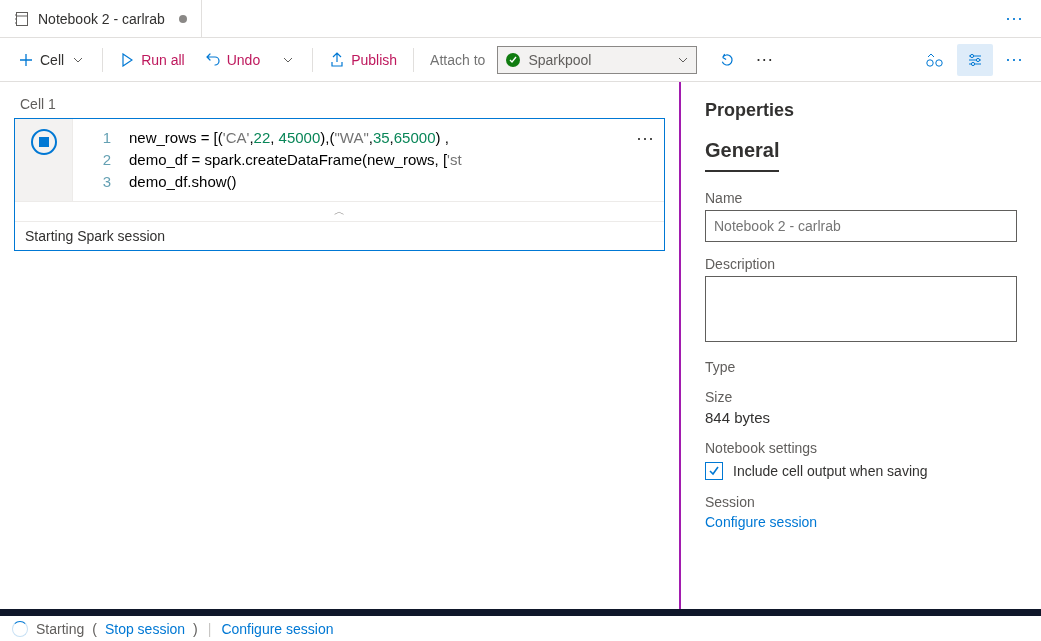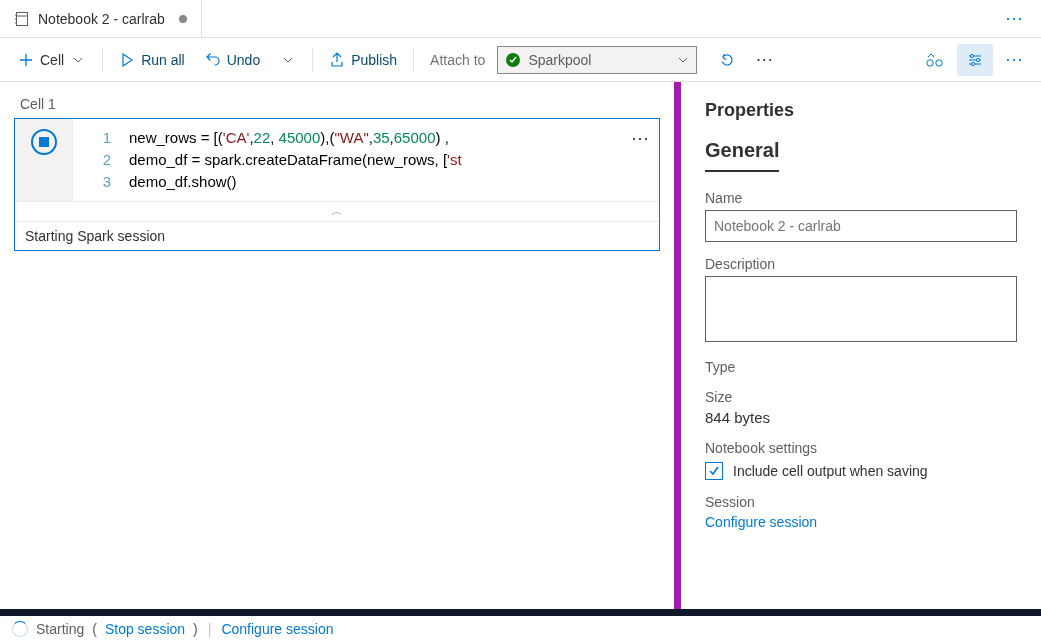--- a/index.html
+++ b/index.html
@@ -9,50 +9,50 @@
 .tabbar { height: 38px; border-bottom: 1px solid #e1dfdd; display: flex; align-items: stretch; }
 .tab { display: flex; align-items: center; gap: 8px; padding: 0 14px; border-right: 1px solid #e1dfdd; background: #fff; position: relative; }
 .tab .icon { width: 16px; height: 16px; display:flex; align-items:center; justify-content:center; }
 .tab .title { font-size: 14px; }
 .dirty-dot { width: 8px; height: 8px; border-radius: 50%; background: #8a8886; margin-left: 6px; }
 .tabbar-actions { margin-left: auto; display: flex; align-items: center; padding-right: 10px; }
 .dots { color: #0078d4; font-size: 18px; padding: 0 8px; cursor: pointer; }
 
 
 .toolbar { height: 44px; display: flex; align-items: center; padding: 0 10px; border-bottom: 1px solid #e1dfdd; gap: 4px; }
-.tbtn { display: flex; align-items: center; gap: 6px; padding: 4px 8px; color: #0c4a6e; cursor: pointer; border-radius: 2px; }
+.tbtn { display: flex; align-items: center; gap: 6px; padding: 4px 8px; color: #be185d; cursor: pointer; border-radius: 2px; }
 .tbtn .lbl { font-size: 14px; }
 .sep { width: 1px; height: 24px; background: #e1dfdd; margin: 0 4px; }
 .blue { color: #0078d4; }
 .iconbox { width:16px; height:16px; display:flex; align-items:center; justify-content:center; }
 
 .attachwrap { display:flex; align-items:center; gap:12px; margin-left: 8px; }
 .attach-label { color: #737373; }
 .sparkpool { display:flex; align-items:center; gap:8px; height: 28px; min-width: 200px; border:1px solid #8a8886; padding: 0 8px; background:#f3f2f1; color:#605e5c; }
 .sparkpool .ok { width:14px; height:14px; border-radius:50%; background:#107c10; display:flex; align-items:center; justify-content:center;}
 .sparkpool .chev { margin-left:auto; }
 
 .right-actions { margin-left: auto; display:flex; align-items:center; gap:4px; }
 .ico-btn { width:36px; height:32px; display:flex; align-items:center; justify-content:center; cursor:pointer; border-radius:2px;}
 .ico-btn.active { background:#deecf9; }
 
 
 .main { display:flex; height: calc(641px - 38px - 44px - 32px); }
-.editor { flex:1; padding: 12px 14px 0 14px; overflow:hidden; border-right:7px solid #a21caf; }
+.editor { flex:1; padding: 12px 14px 0 14px; overflow:hidden; border-right:2px solid #a21caf; }
 .cell-label { color:#605e5c; font-size:14px; margin: 2px 0 6px 6px; }
 .cell { border:1px solid #0078d4; position:relative; }
 .cell-top { display:flex; }
 .gutter { width: 58px; background:#f3f2f1; display:flex; justify-content:center; padding-top:10px; border-right:1px solid #edebe9; }
 .stopbtn { width:26px; height:26px; border-radius:50%; border:2px solid #0078d4; display:flex; align-items:center; justify-content:center; cursor:pointer; }
 .stopbtn .sq { width:10px; height:10px; background:#0078d4; }
 .codearea { flex:1; padding: 8px 8px 8px 0; display:flex; font-family: Consolas, monospace; font-size:15px; line-height:22px; position:relative; }
 .lnos { width:56px; text-align:right; color:#237893; padding-right:18px; }
 .lnos div { opacity:.7; }
 .code { flex:1; white-space:pre; color:#000; }
-.code .s { color:#7f1d1d; }
+.code .s { color:#737373; }
 .code .n { color:#098658; }
 .cell-more { position:absolute; right:10px; top:8px; color:#323130; font-size:18px; cursor:pointer; }
 .cell-toggle { height:20px; display:flex; align-items:center; justify-content:center; color:#8a8886; font-size:11px; border-top:1px solid #edebe9; cursor:pointer;}
 .cell-status { padding:6px 10px; border-top:1px solid #edebe9; font-size:14px; color:#323130; }
 
 
 .props { width:360px; padding: 18px 24px 0 24px; overflow:auto; }
 .props h2 { font-size:18px; font-weight:600; margin-bottom:18px; }
 .tabhead { display:flex; gap:20px; margin-bottom: 18px; }
 .tabhead .pt { padding-bottom:8px; font-size:20px; }

